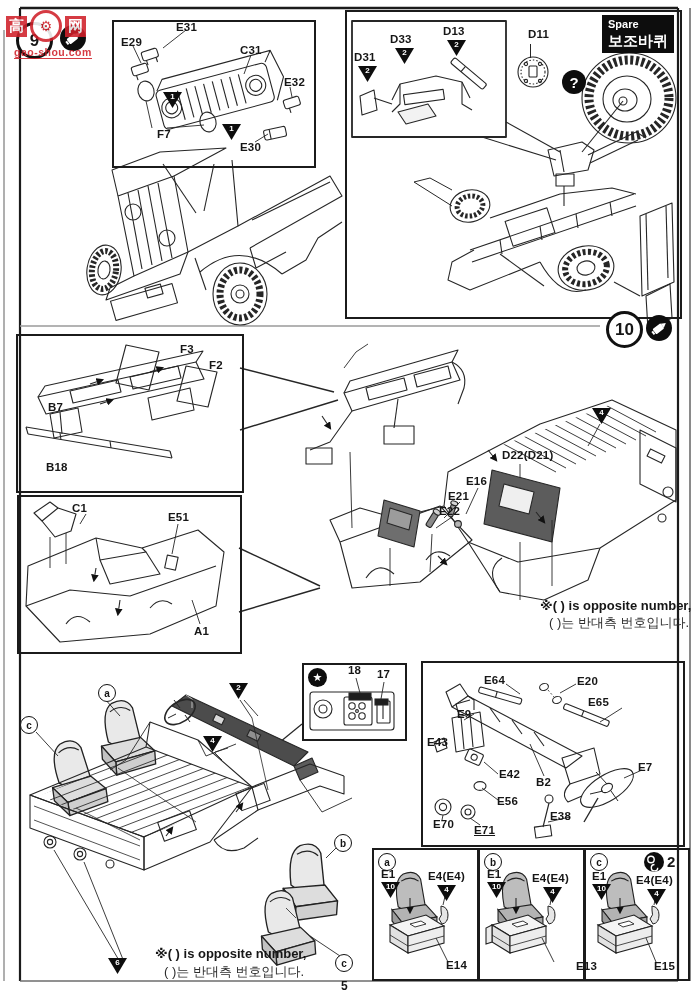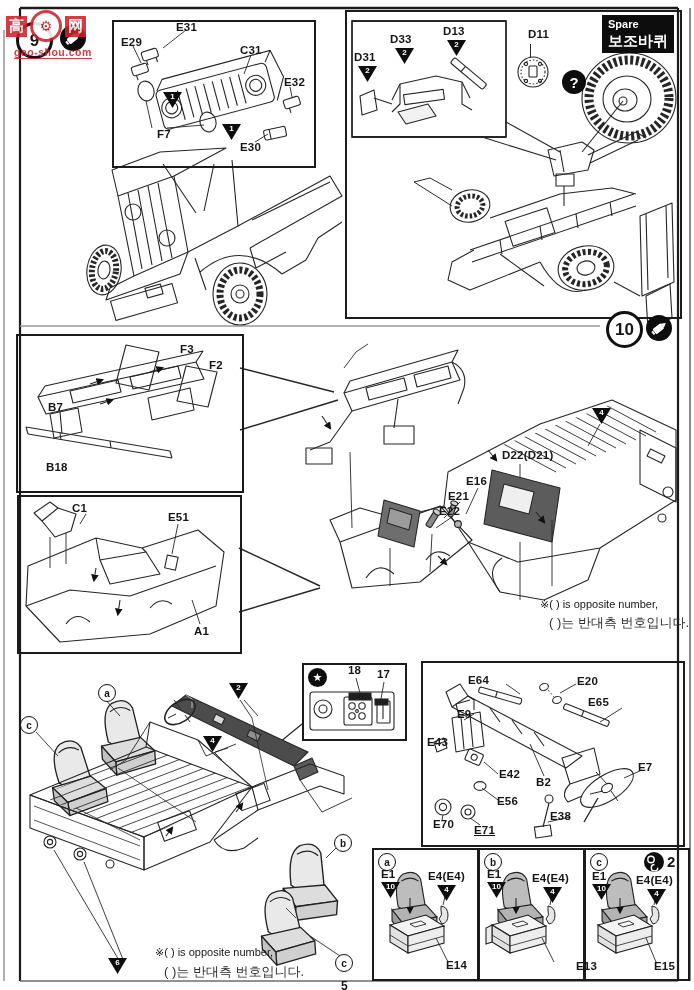--- a/index.html
+++ b/index.html
@@ -12,21 +12,21 @@
         display:flex;align-items:center;justify-content:center;font-size:17px;font-weight:700;background:#fff;}
   .clet{position:absolute;width:16px;height:16px;border:1.4px solid #111;border-radius:50%;
         display:flex;align-items:center;justify-content:center;font-size:10px;font-weight:600;background:#fff;}
   .tri{position:absolute;width:19px;height:16px;background:#0d0d0d;
        clip-path:polygon(0 0,100% 0,50% 100%);display:flex;justify-content:center;}
   .tri span{color:#fff;font-size:8px;font-weight:700;line-height:1.1;margin-top:1px;}
   .bicon{position:absolute;border-radius:50%;background:#0d0d0d;display:flex;align-items:center;justify-content:center;}
   .bicon span{color:#fff;font-weight:700;}
   .sparelbl{position:absolute;background:#0d0d0d;color:#fff;padding:3px 6px 2px 6px;
             font-size:11px;font-weight:600;line-height:1.25;text-align:left;}
-  .note-en{position:absolute;font-size:11px;font-weight:400;}
+  .note-en{position:absolute;font-size:13px;font-weight:700;}
   .note-kr{position:absolute;font-size:13px;font-weight:500;color:#2c2c2c;}
   .pageno{position:absolute;font-size:12px;font-weight:600;}
   
   #wm{position:absolute;left:6px;top:10px;opacity:.88;z-index:30;}
   #wm .row{display:flex;align-items:center;gap:3px;}
   .wmbox{width:21px;height:21px;background:#d0202a;color:#fff;font-size:15px;font-weight:700;
          display:flex;align-items:center;justify-content:center;}
   .wmcirc{width:26px;height:26px;border:3px solid #d0202a;border-radius:50%;background:#fff;
           color:#d0202a;font-size:14px;display:flex;align-items:center;justify-content:center;font-weight:700;}
   .wmbrand{color:#a8a8a8;font-size:21px;font-weight:700;letter-spacing:1px;margin-left:2px;}
@@ -605,21 +605,21 @@
 <div class="lbl" style="left:439px;top:506px;">E22</div>
 <div class="note-en" style="left:540px;top:598px;">※( ) is opposite number,</div>
 <div class="note-kr" style="left:549px;top:614px;">( )는 반대측 번호입니다.</div>
 
 <div class="bicon" style="left:308px;top:668px;width:19px;height:19px;">
       <span style="font-size:11px;margin-top:-1px;">★</span>
     </div>
 <div class="lbl" style="left:348px;top:665px;">18</div>
 <div class="lbl" style="left:377px;top:669px;">17</div>
 
-<div class="lbl" style="left:468px;top:675px;">E64</div>
+<div class="lbl" style="left:484px;top:675px;">E64</div>
 <div class="lbl" style="left:577px;top:676px;">E20</div>
 <div class="lbl" style="left:588px;top:697px;">E65</div>
 <div class="lbl" style="left:457px;top:709px;">E9</div>
 <div class="lbl" style="left:427px;top:737px;">E43</div>
 <div class="lbl" style="left:499px;top:769px;">E42</div>
 <div class="lbl" style="left:536px;top:777px;">B2</div>
 <div class="lbl" style="left:638px;top:762px;">E7</div>
 <div class="lbl" style="left:497px;top:796px;">E56</div>
 <div class="lbl" style="left:550px;top:811px;">E38</div>
 <div class="lbl" style="left:433px;top:819px;">E70</div>

